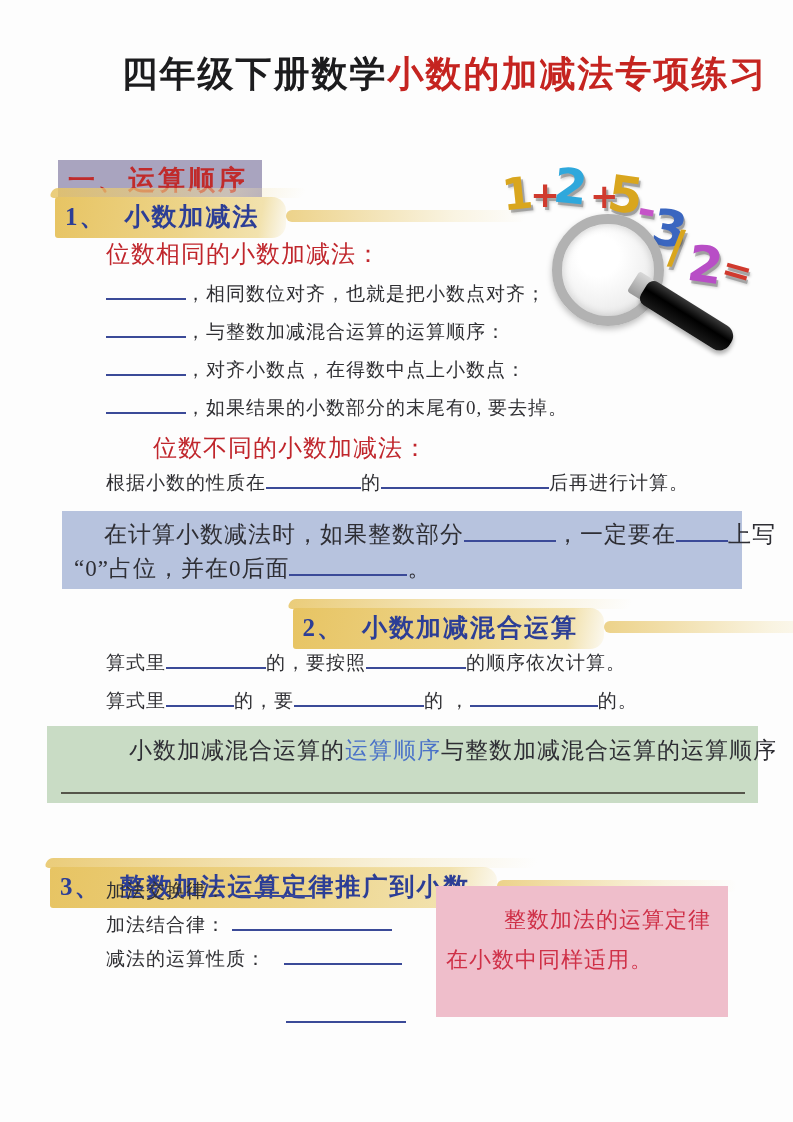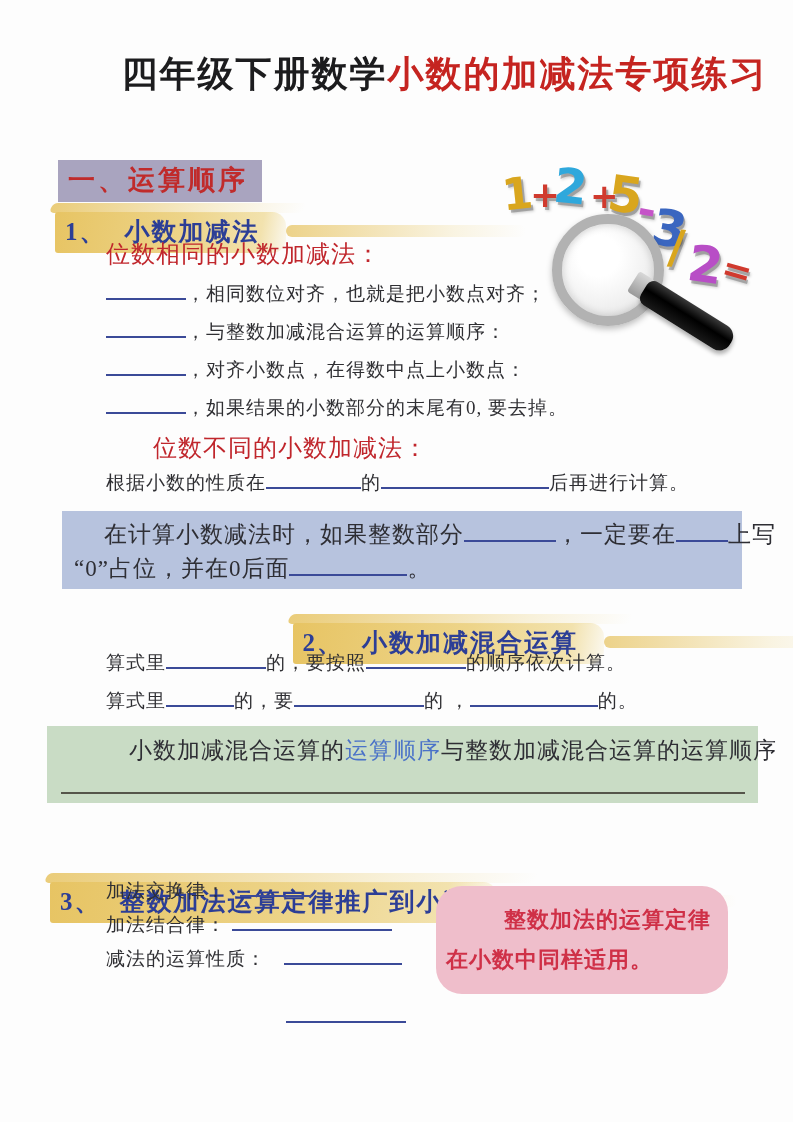--- a/index.html
+++ b/index.html
@@ -32,22 +32,22 @@
   .blank{display:inline-block;height:15px;border-bottom:2px solid #3b4a98;vertical-align:baseline;}
 
   
   .bluebox{top:511px;left:62px;width:680px;height:78px;background:#b7c3de;padding:7px 12px;box-sizing:border-box;
            font-size:23px;letter-spacing:1px;line-height:34px;color:#2e2e34;}
   .greenbox{top:726px;left:47px;width:711px;height:77px;background:#c9dcc5;padding:9px 12px;box-sizing:border-box;
            font-size:23px;letter-spacing:1px;color:#2e2e34;}
   .greenbox .ind{padding-left:70px;}
   .greenbox .hl-blue-text{color:#4a72c8;}
   .green-underline{margin:24px auto 0 auto;width:684px;border-bottom:2px solid #55554a;height:2px;}
-  .pinkbox{top:886px;left:436px;width:292px;height:108px;background:#efbecb;padding:14px 10px;box-sizing:border-box;
-           font-size:22px;font-weight:700;color:#cf3047;line-height:40px;letter-spacing:1px;border-radius:26px;}
+  .pinkbox{top:886px;left:436px;width:292px;height:131px;background:#efbecb;padding:14px 10px;box-sizing:border-box;
+           font-size:22px;font-weight:400;color:#cf3047;line-height:40px;letter-spacing:1px;}
   .pinkbox .ind{padding-left:58px;}
 
   
   .deco{top:150px;left:440px;width:340px;height:200px;}
   .eq-char{position:absolute;font-family:"DejaVu Sans",sans-serif;font-weight:900;
            text-shadow:2px 3px 0 rgba(70,70,70,.35),3px 4px 3px rgba(0,0,0,.18);}
   .c-gold{color:#d9a61e;} .c-red{color:#d03a2e;} .c-cyan{color:#2fa8dc;}
   .c-blue{color:#3a66c0;} .c-magenta{color:#c554c8;} .c-purple{color:#b84ec6;}
   .mag-lens{position:absolute;left:112px;top:64px;width:92px;height:92px;border-radius:50%;
             border:10px solid #b2b2b2;box-sizing:content-box;
@@ -118,21 +118,21 @@
   <div class="abs bluebox">
     <div style="text-indent:30px;white-space:nowrap;">
       <span>在计算小数减法时，如果整数部分</span><span class="blank" style="width:92px;"></span><span>，一定要在</span><span class="blank" style="width:52px;"></span><span>上写</span>
     </div>
     <div style="white-space:nowrap;">
       <span>“0”占位，并在0后面</span><span class="blank" style="width:118px;"></span><span>。</span>
     </div>
   </div>
 
   
-  <div class="abs hl-yellow tail-long" style="top:608px;left:58px;margin-top:15px;">
+  <div class="abs hl-yellow tail-long" style="top:608px;left:58px;">
     <span class="num-label">2、</span><span>小数加减混合运算</span>
   </div>
 
   <div class="abs line" style="top:650px;left:58px;">
     <span>算式里</span><span class="blank" style="width:100px;"></span><span>的，要按照</span><span class="blank" style="width:100px;"></span><span>的顺序依次计算。</span>
   </div>
   <div class="abs line" style="top:688px;left:58px;">
     <span>算式里</span><span class="blank" style="width:68px;"></span><span>的，要</span><span class="blank" style="width:130px;"></span><span>的 ，</span><span class="blank" style="width:128px;"></span><span>的。</span>
   </div>
 

